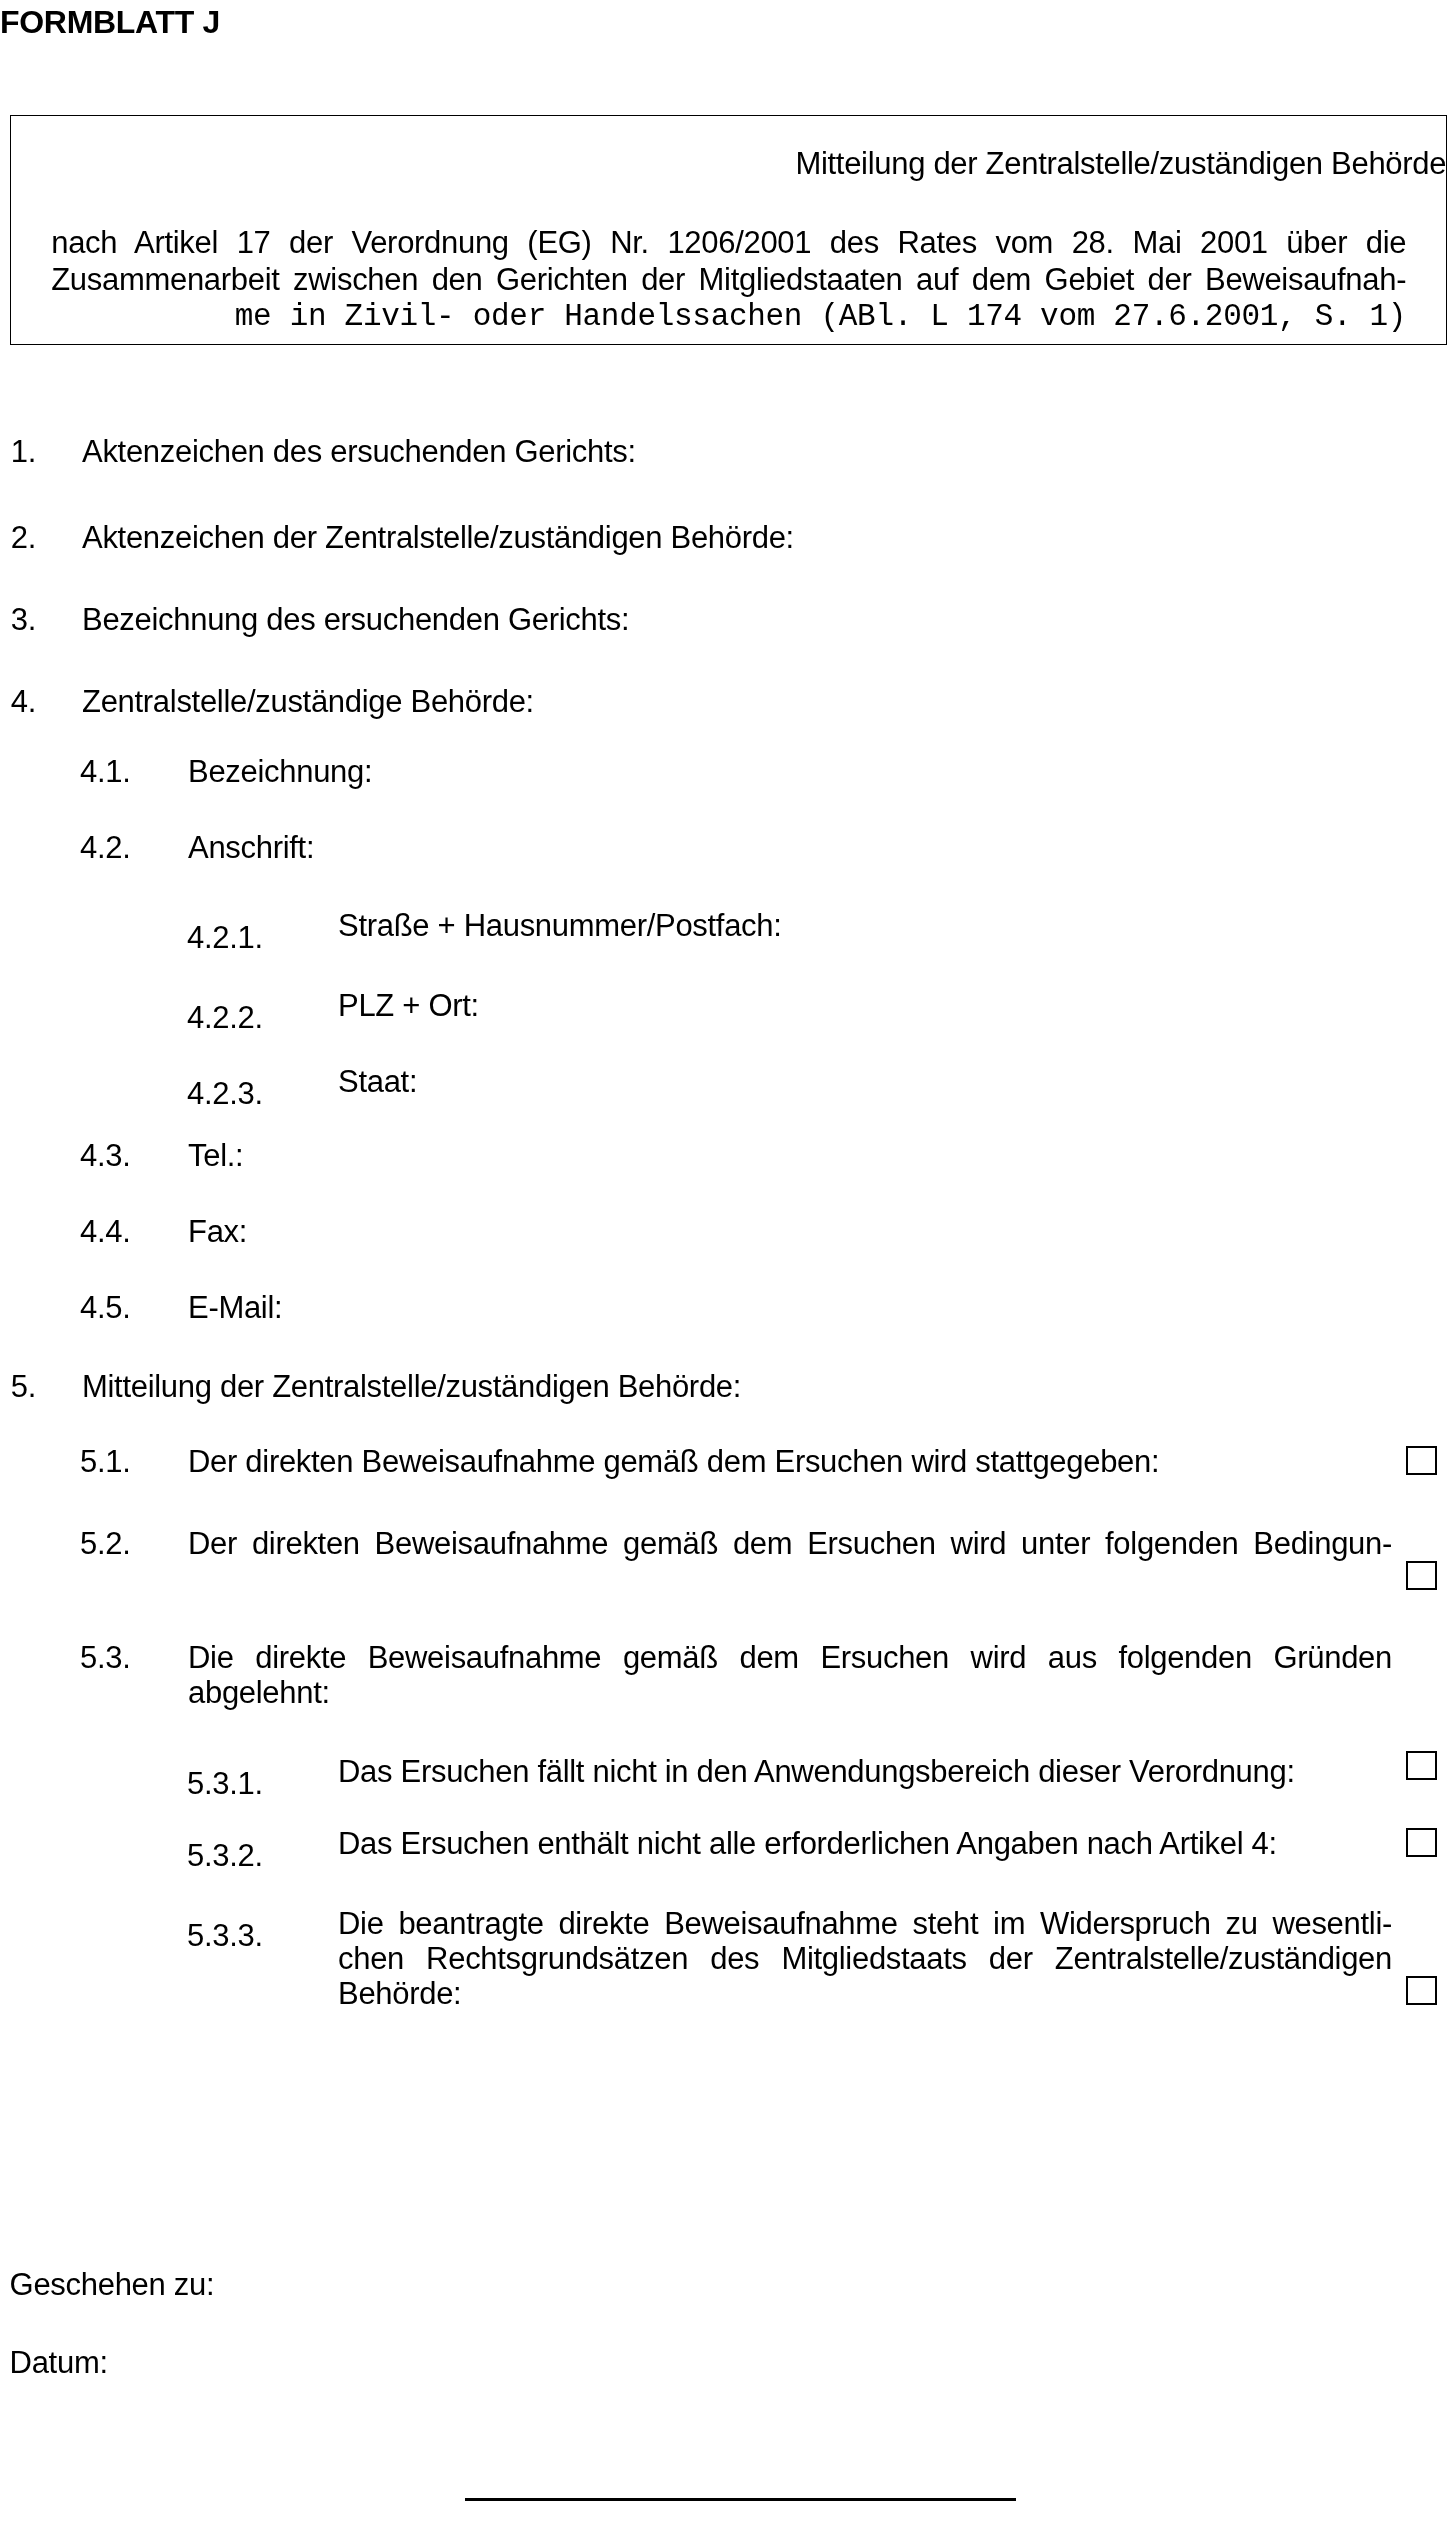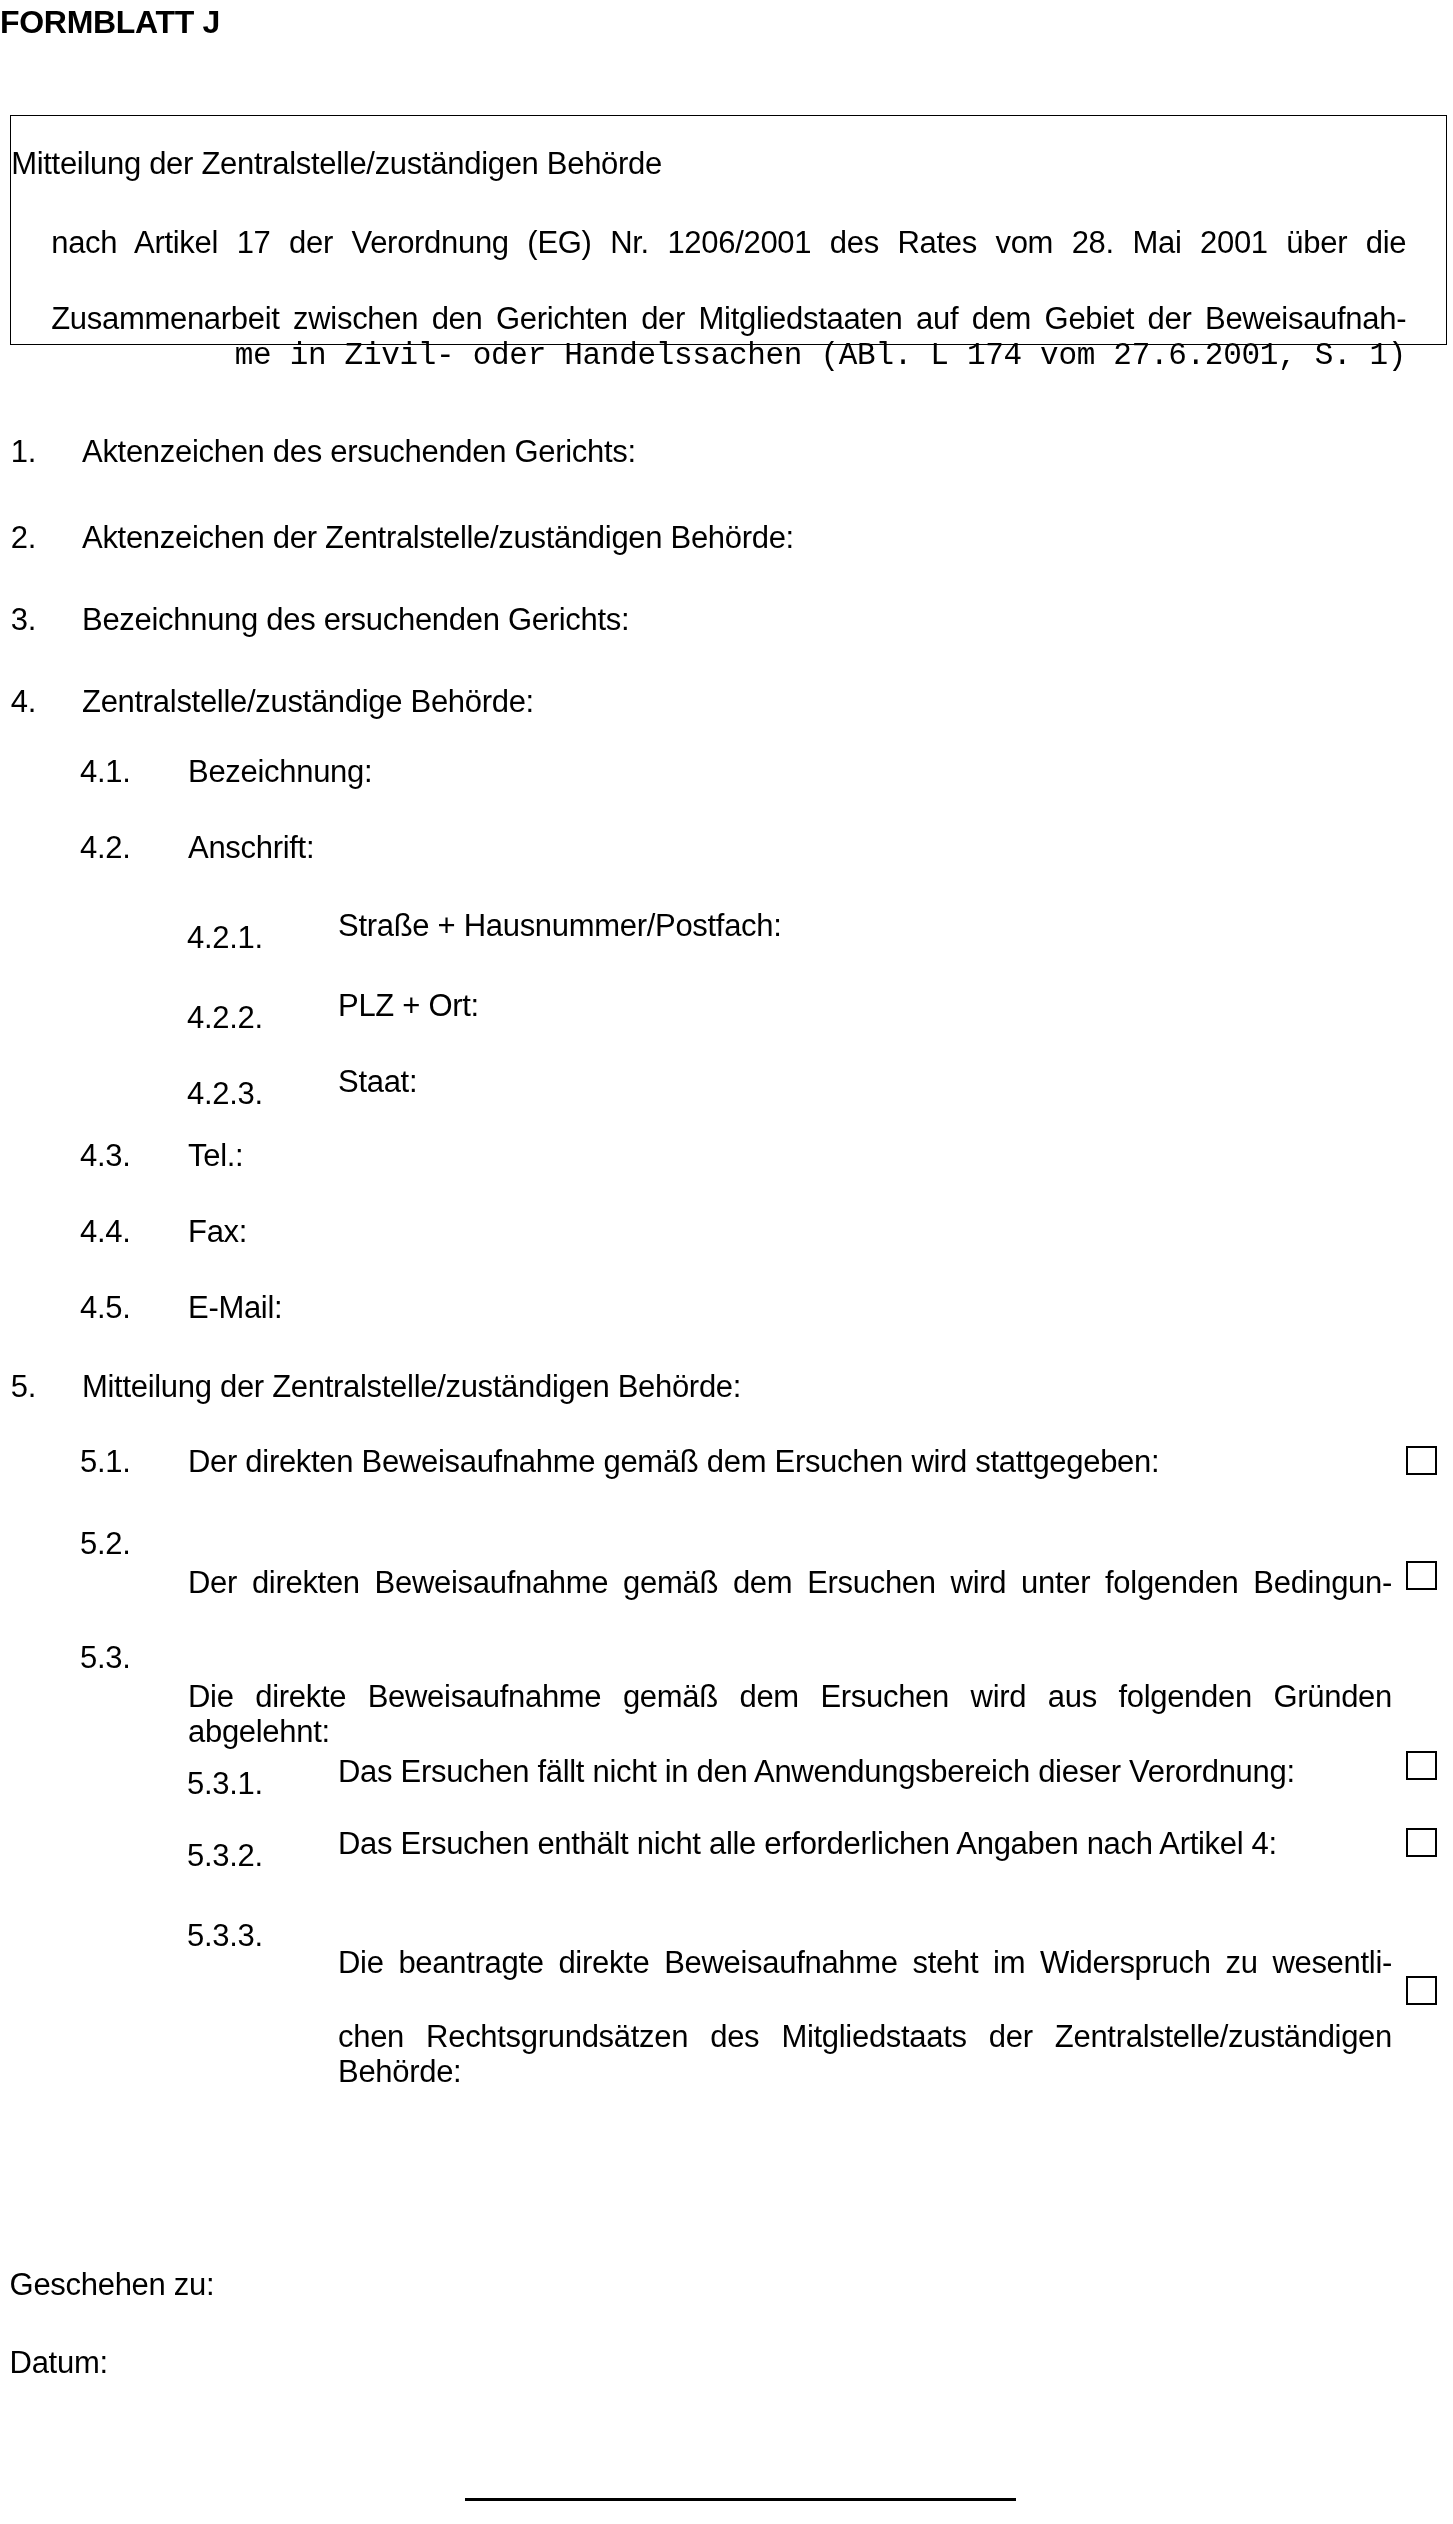--- a/index.html
+++ b/index.html
@@ -12,23 +12,23 @@
     -webkit-font-smoothing:antialiased;
   }
   .doc-title{
     position:absolute;top:5.1px;left:0;width:1454px;
     font-weight:bold;font-size:32px;
   }
   .notice-box{
     position:absolute;left:10.2px;top:115px;width:1437px;height:230px;
     border:1.9px solid #000;box-sizing:border-box;
   }
-  .notice-heading{margin:30px 0 16px 0;text-align:left;}
+  .notice-heading{margin:30px 0 16px 0;text-align:right;}
   .notice-para{margin:43px 40px 0 40px;line-height:37px;}
-  .jl{display:block;text-align:justify;text-align-last:justify;margin-top:39px;}
+  .jl{display:block;text-align:justify;text-align-last:justify;}
   .ll{display:block;text-align:left;}
   .cl{display:block;text-align:right;font-family:Liberation Mono, monospace;}
   .row{position:absolute;left:0;width:1454px;}
   .row .num{position:absolute;top:0;}
   .row .txt{position:absolute;top:0;}
   .lv1 .num{left:10.8px;}  .lv1 .txt{left:82px;width:1311px;}
   .lv2 .num{left:80px;} .lv2 .txt{left:188px;width:1204px;}
   .lv3 .num{left:187px;margin-top:12px;} .lv3 .txt{left:338px;width:1054px;}
   .checkbox{
     position:absolute;left:1406px;width:27px;height:25px;

